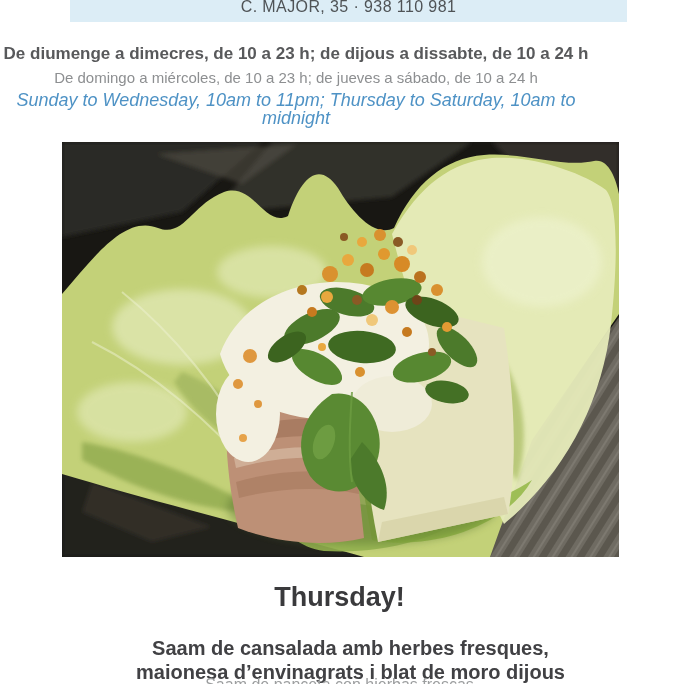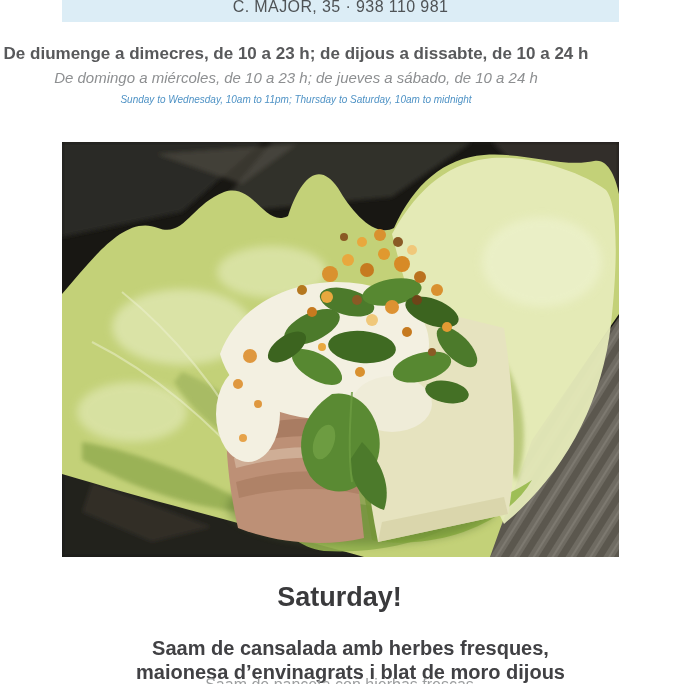--- a/index.html
+++ b/index.html
@@ -1,25 +1,25 @@
 <!DOCTYPE html>
 <html style="--page-bg: #ffffff; --band-bg: #dcedf6; --band-text: #4f5356; --hours-primary: #58595b; --hours-secondary: #8d8f91; --hours-english: #4e92c5; --title-text: #3a3a3c; --dish-text: #414144; --dish-secondary: #9c9e9f;"><head>
 <meta charset="utf-8">
 <style>
   html,body{margin:0;padding:0;background:#fff}
   .page{position:relative;width:679px;height:684px;overflow:hidden;background:var(--page-bg,#ffffff);
         font-family:"Liberation Sans","DejaVu Sans",sans-serif;}
-  .band{position:absolute;left:62px;top:0;width:557px;height:22px;background:var(--band-bg,#dcedf6);
+  .band{position:absolute;left:70px;top:0;width:557px;height:22px;background:var(--band-bg,#dcedf6);
         text-align:center;overflow:hidden;}
   .band-text{display:block;margin-top:-3px;font-size:16px;line-height:20px;letter-spacing:.4px;
         color:var(--band-text,#4f5356);}
   .hours{position:absolute;left:0;top:44px;width:592px;text-align:center;}
   .h-ca{margin:0;font-size:17px;font-weight:700;line-height:20px;color:var(--hours-primary,#58595b);}
-  .h-es{margin:5px 16px 0;font-size:15px;line-height:18px;color:var(--hours-secondary,#8d8f91);font-style:italic;}
-  .h-en{margin:4px 0 0;font-size:10px;font-style:italic;line-height:18px;color:var(--hours-english,#4e92c5);}
+  .h-es{margin:5px 16px 0;font-size:15px;line-height:18px;color:var(--hours-secondary,#8d8f91);}
+  .h-en{margin:4px 0 0;font-size:18px;font-style:italic;line-height:18px;color:var(--hours-english,#4e92c5);}
   .photo{position:absolute;left:62px;top:142px;width:557px;height:415px;margin:0;overflow:hidden;background:#181713;}
   .photo svg{display:block;width:557px;height:415px;}
   .title{position:absolute;left:0;top:582px;width:679px;margin:0;text-align:center;
         font-size:27px;font-weight:700;line-height:30px;color:var(--title-text,#3a3a3c);}
   .dish-ca{position:absolute;left:0;top:625px;width:679px;margin:11px;text-align:center;
         font-size:20px;font-weight:700;line-height:24px;color:var(--dish-text,#414144);}
   .dish-es{position:absolute;left:0;top:675px;width:679px;margin:0;text-align:center;
         font-size:16px;line-height:19px;color:var(--dish-secondary,#9c9e9f);}
 </style>
 </head>
@@ -168,19 +168,19 @@
         <circle cx="240" cy="148" r="5" fill="#b5781f"></circle>
         <circle cx="310" cy="178" r="6" fill="#f0c87a"></circle>
         <circle cx="345" cy="190" r="5" fill="#c67a1f"></circle>
         <circle cx="370" cy="210" r="4" fill="#8a5a25"></circle>
         <circle cx="260" cy="205" r="4" fill="#e8a83e"></circle>
         <circle cx="298" cy="230" r="5" fill="#d9912f"></circle>
       </g>
     </svg>
   </figure>
 
-  <h1 class="title">Saturday!</h1>
+  <h1 class="title">Thursday!</h1>
 
   <p class="dish-ca"><span>Saam de cansalada amb herbes fresques,</span><br><span>maionesa d’envinagrats i blat de moro dijous</span></p>
 
   <p class="dish-es">Saam de panceta con hierbas frescas</p>
 
 </div>
 
 </body></html>

